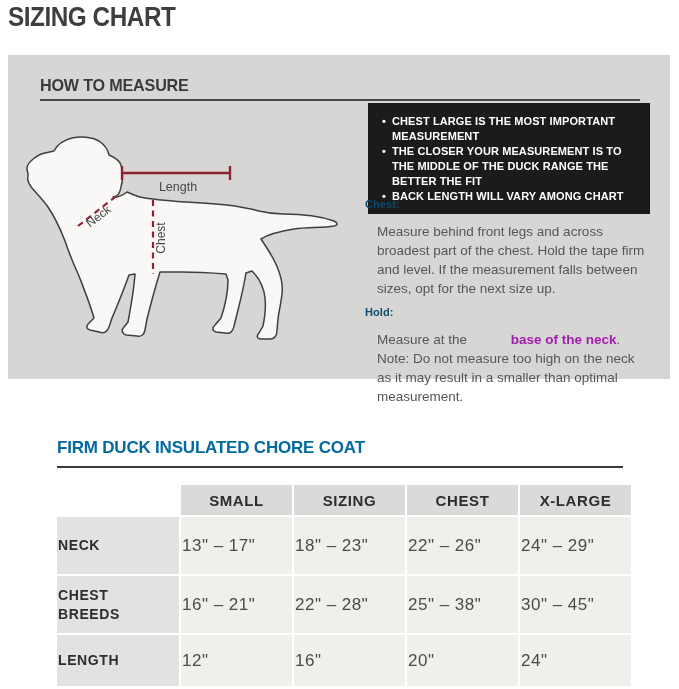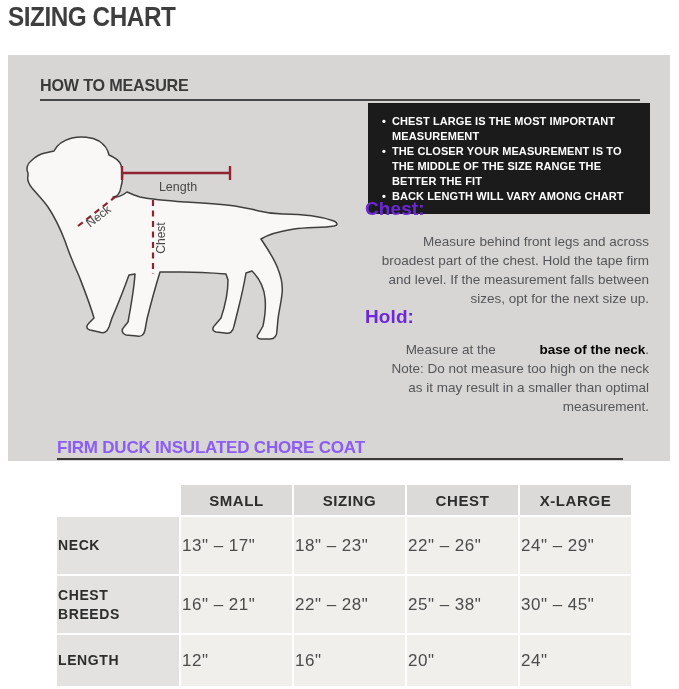--- a/index.html
+++ b/index.html
@@ -12,21 +12,21 @@
   
   .page-title {
     position:absolute; left:8px; top:2px;
     font-size:27px; font-weight:bold; color:#3e3e3e;
     letter-spacing:-0.5px; transform:scaleX(0.90); transform-origin:left top;
     white-space:nowrap;
   }
 
   
   .measure-panel {
-    position:absolute; left:8px; top:55px; width:662px; height:406px;
+    position:absolute; left:8px; top:55px; width:662px; height:324px;
     background:#d7d6d4;
   }
   .measure-heading {
     position:absolute; left:32px; top:21px;
     font-size:17px; font-weight:bold; color:#3a3a3a;
     letter-spacing:-0.2px; transform:scaleX(0.95); transform-origin:left top;
     white-space:nowrap; margin:0;
   }
   .measure-underline {
     position:absolute; left:32px; top:44px; width:600px; height:2px;
@@ -43,34 +43,34 @@
     display:flex; gap:6px;
     color:#ffffff; font-size:11px; font-weight:bold;
     line-height:15px; letter-spacing:0.1px;
   }
   .tip-bullet { flex:0 0 auto; }
 
   .instr-section { position:absolute; left:357px; width:296px; }
   .instr-section.chest { top:143px; }
   .instr-section.neck  { top:251px; }
   .instr-heading {
-    margin:0 0 8px 0; font-size:19px; font-weight:bold; color:#6d28d9;
+    margin:0 0 8px 0; font-size:11px; font-weight:bold; color:#0c4a6e;
     letter-spacing:0.1px;
   }
   .instr-text {
-    margin:12px; font-size:13.5px; color:#55565a; line-height:19px;text-align:right;
-  }
-  .instr-text b { color:#000000;padding-left:40px; }
+    margin:12px; font-size:13.5px; color:#55565a; line-height:19px;
+  }
+  .instr-text b { color:#a21caf;padding-left:40px; }
 
   
   .table-title {
     position:absolute; left:57px; top:438px; width:566px;
-    font-size:17px; font-weight:bold; color:#8b5cf6;
+    font-size:17px; font-weight:bold; color:#0369a1;
     letter-spacing:-0.2px;
-    border-bottom:2px solid #3a3a3a; padding-bottom:0;
+    border-bottom:2px solid #3a3a3a; padding-bottom:8px;
     box-sizing:border-box;
   }
   table.size-table {
     position:absolute; left:55px; top:483px;
     border-collapse:separate; border-spacing:2px;
   }
   .size-table th, .size-table td { vertical-align:middle;margin-left:32px; }
   .corner-cell { width:120px; height:28px; background:transparent; }
   .col-header {
     width:109px; height:28px; background:#dbdad8;
@@ -139,21 +139,21 @@
     <text x="145" y="128" text-anchor="middle" font-size="12" fill="#474747" transform="rotate(-90 145 128)">Chest</text>
   </svg>
 
   <div class="tips-box">
     <div class="tip-item">
       <span class="tip-bullet">•</span>
       <span>CHEST LARGE IS THE MOST IMPORTANT MEASUREMENT</span>
     </div>
     <div class="tip-item">
       <span class="tip-bullet">•</span>
-      <span>THE CLOSER YOUR MEASUREMENT IS TO THE MIDDLE OF THE SIZE RANGE THE BETTER THE FIT</span>
+      <span>THE CLOSER YOUR MEASUREMENT IS TO THE MIDDLE OF THE DUCK RANGE THE BETTER THE FIT</span>
     </div>
     <div class="tip-item">
       <span class="tip-bullet">•</span>
       <span>BACK LENGTH WILL VARY AMONG CHART</span>
     </div>
   </div>
 
   <div class="instr-section chest">
     <h3 class="instr-heading">Chest:</h3>
     <p class="instr-text">Measure behind front legs and across broadest part of the chest. Hold the tape firm and level. If the measurement falls between sizes, opt for the next size up.</p>

